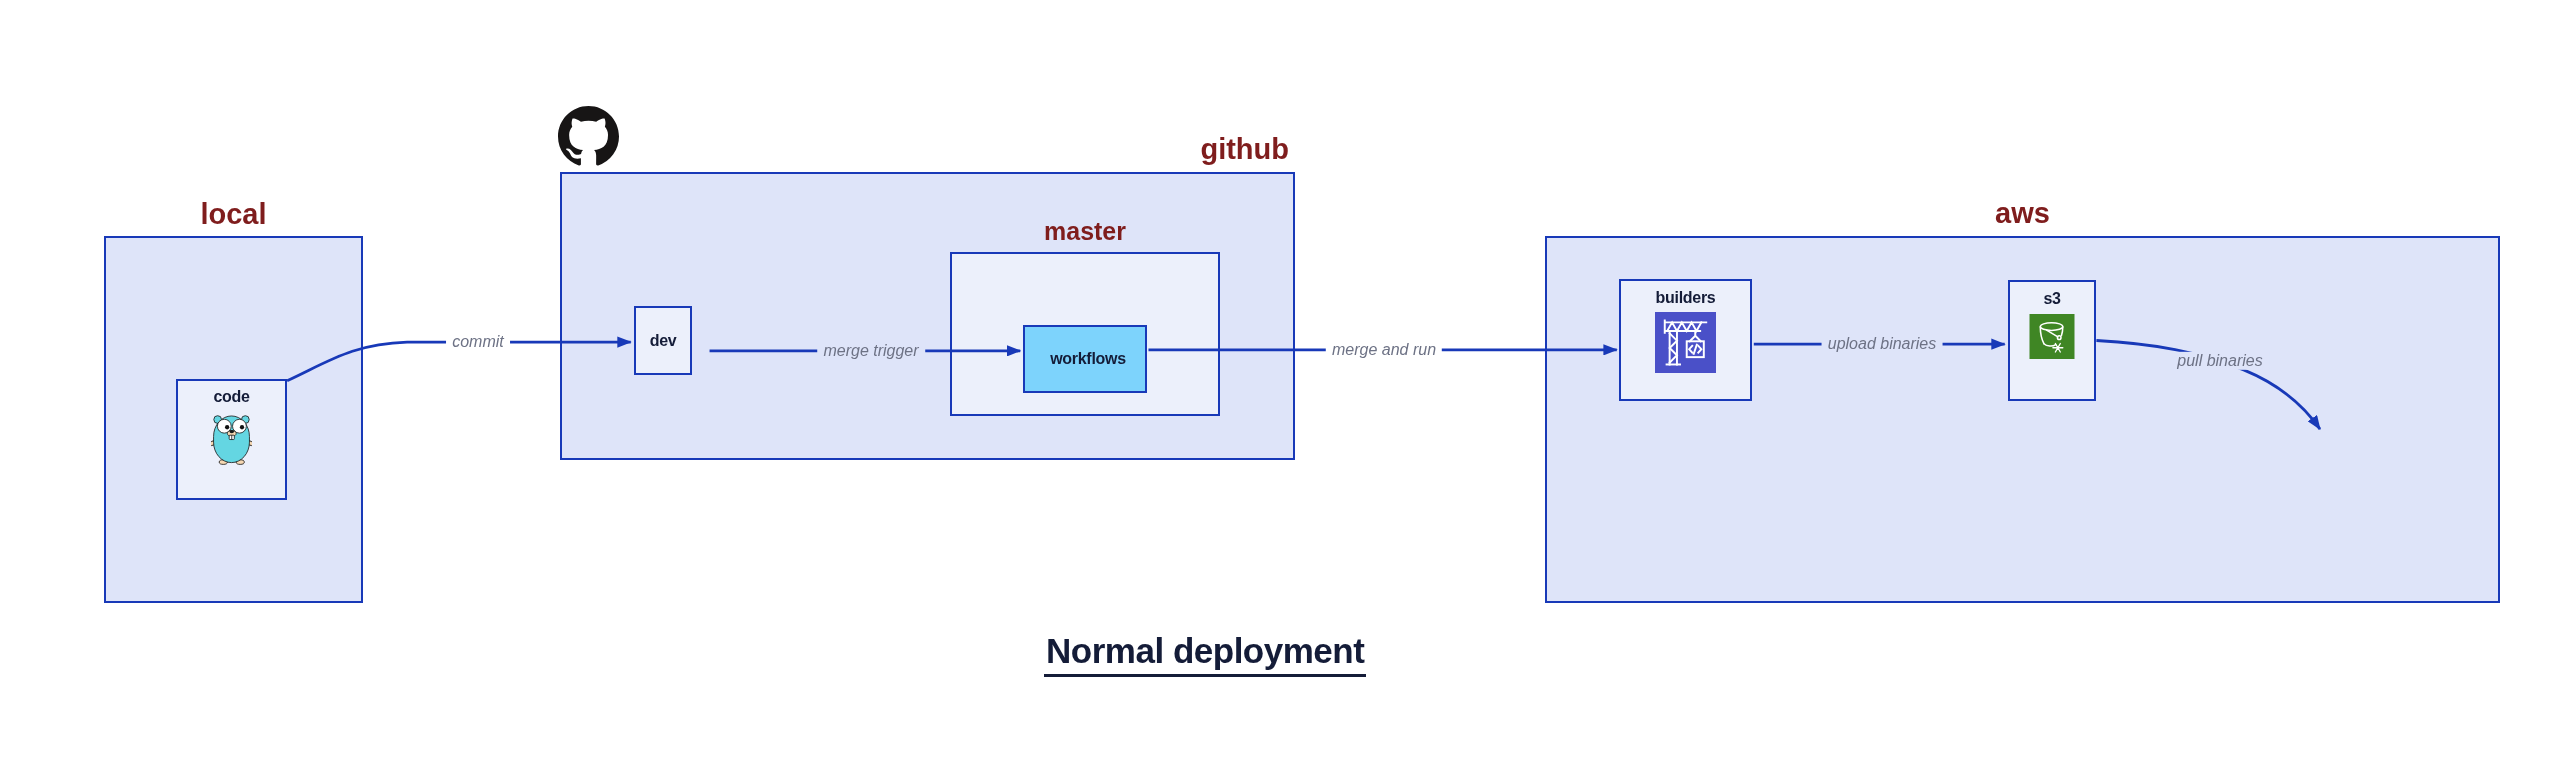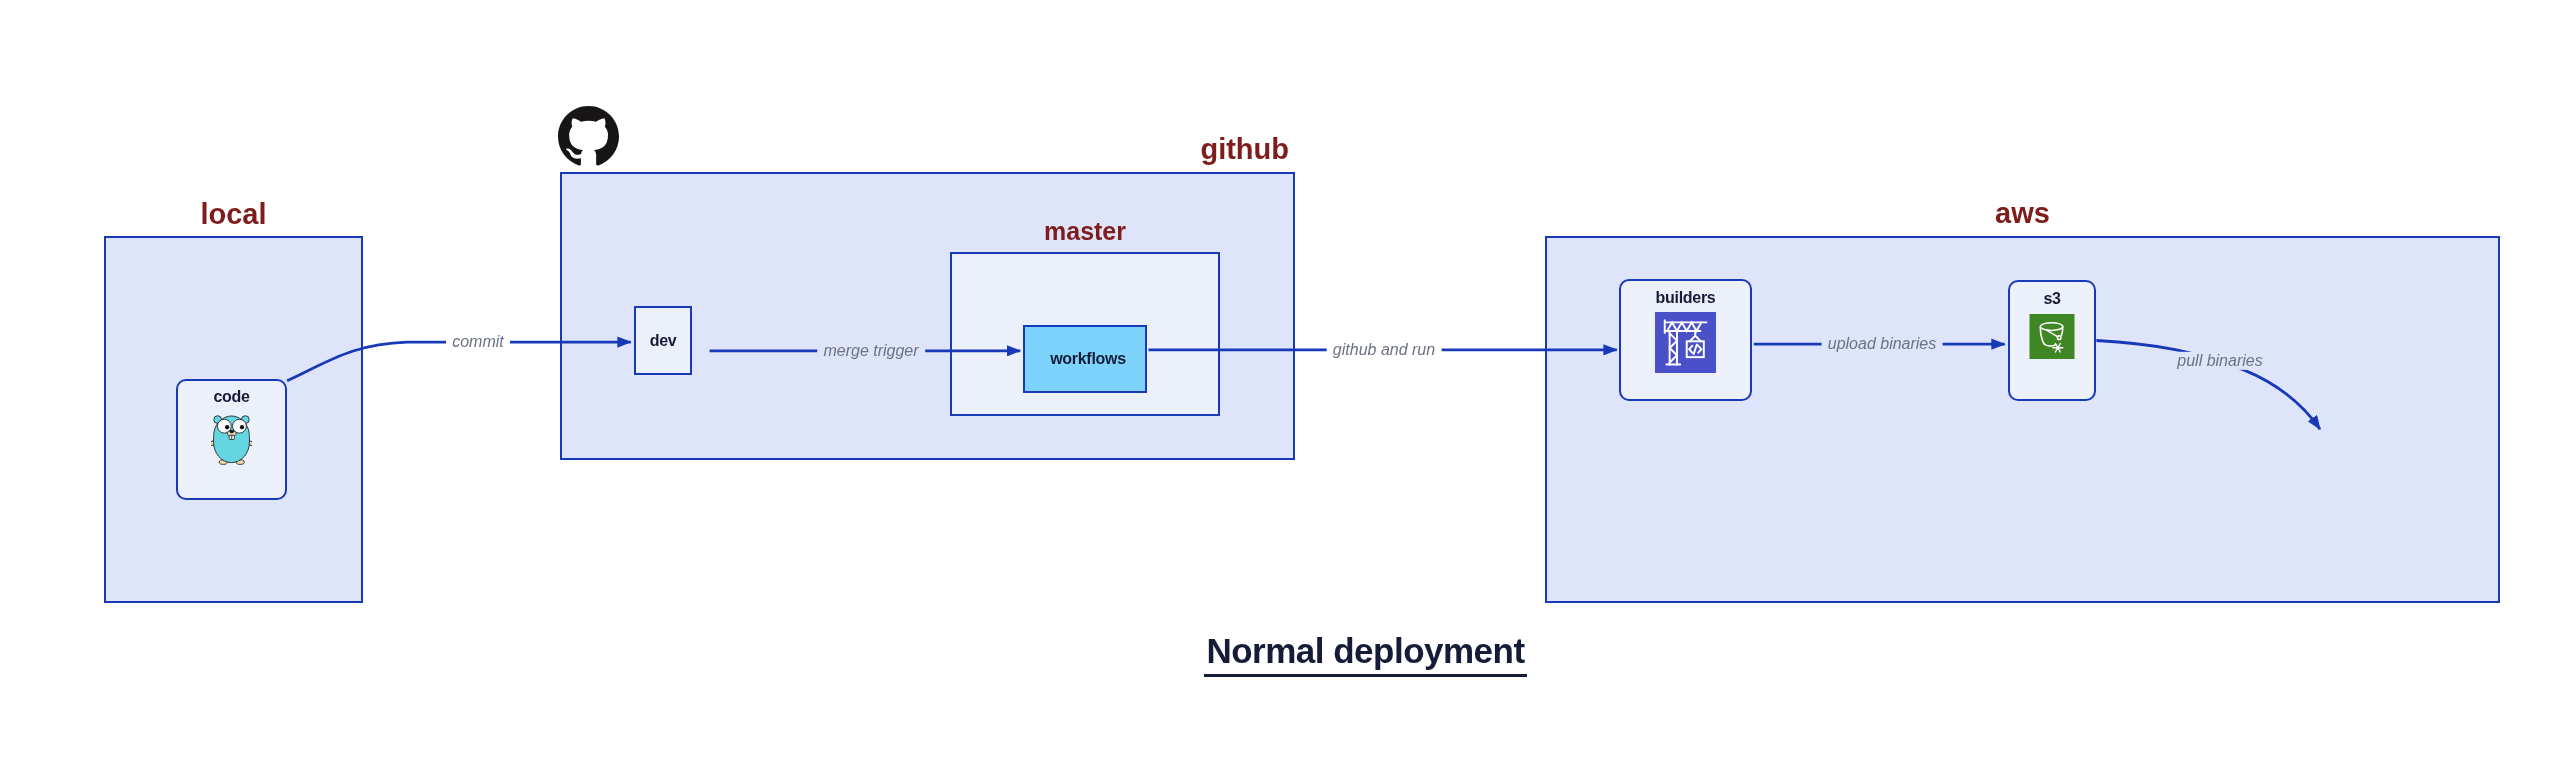--- a/index.html
+++ b/index.html
@@ -9,40 +9,40 @@
   }
   .container-box{
     position:absolute;background:#dee4f9;border:2.6px solid #1839b8;box-sizing:border-box;
   }
   .node-box{
     position:absolute;background:#ecf0fb;border:2.6px solid #1839b8;box-sizing:border-box;
     display:flex;flex-direction:column;align-items:center;
   }
   .node-box.nested{background:#7dd3fc;padding-left:6px;}
   .node-box.center{justify-content:center;}
-  .node-box.top{justify-content:flex-start;border-radius:10px;}
+  .node-box.top{justify-content:flex-start;}
   .container-label{
     position:absolute;color:#7f1d1d;font-weight:600;font-size:29px;line-height:1;
     letter-spacing:0px;z-index:4;
   }
   .container-label.small{font-size:25px;}
   .ta-c{text-align:center;} .ta-r{text-align:right;}
   .node-label{
     color:#141c38;font-weight:700;font-size:16px;line-height:1;letter-spacing:-0.3px;
   }
   .edge-label{
     position:absolute;transform:translate(-50%,-50%);font-style:italic;color:#6d7285;
     font-size:16px;line-height:1.15;padding:0 6.2px;white-space:nowrap;z-index:6;
   }
   .bg-white{background:#ffffff;}
   .bg-outer{background:#dee4f9;}
   #edge-layer{position:absolute;left:0;top:0;z-index:5;pointer-events:none;}
   .icon-wrap{display:block;}
   #title-wrap{
-    position:absolute;left:1104px;top:633px;width:523px;display:flex;justify-content:center;z-index:4;
+    position:absolute;left:1044px;top:633px;width:523px;display:flex;justify-content:flex-start;z-index:4;
   }
   #title-wrap .title-text{
     font-size:35px;font-weight:600;color:#141c38;line-height:1.05;letter-spacing:-0.5px;
     border-bottom:3.6px solid #141c38;padding:0 2.1px 4.6px 2.1px;
   }
   #octocat{position:absolute;left:558px;top:106px;width:61px;height:61px;z-index:4;}
 </style>
 </head>
 <body>
 
@@ -147,21 +147,21 @@
       <path d="M557 739 C635 703 685 667 790 664 L1224 664" marker-end="url(#arr)"></path>
       <path d="M1377 681 L1980 681" marker-end="url(#arr)"></path>
       <path d="M2229 679 L3138 679" marker-end="url(#arr)"></path>
       <path d="M3404 668 L3891 668" marker-end="url(#arr)"></path>
       <path d="M4069 661 C4180 667 4270 683 4355 718 C4423 746 4472 788 4503 833" marker-end="url(#arr)"></path>
     </g>
   </svg>
 
   <span class="edge-label bg-white" style="left:452px;top:342px;margin-left:26px;">commit</span>
   <span class="edge-label bg-outer" style="left:871px;top:351px;">merge trigger</span>
-  <span class="edge-label bg-white" style="left:1384px;top:350px;">github and run</span>
+  <span class="edge-label bg-white" style="left:1384px;top:350px;">merge and run</span>
   <span class="edge-label bg-outer" style="left:1882px;top:344px;">upload binaries</span>
   <span class="edge-label bg-outer" style="left:2220px;top:361px;">pull binaries</span>
 
   <div id="title-wrap">
     <span class="title-text">Normal deployment</span>
   </div>
 
 </div>
 
 

